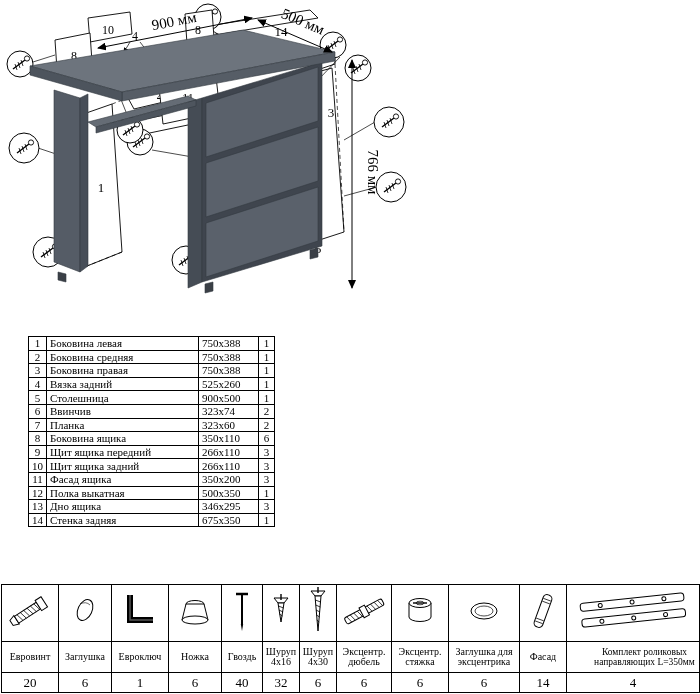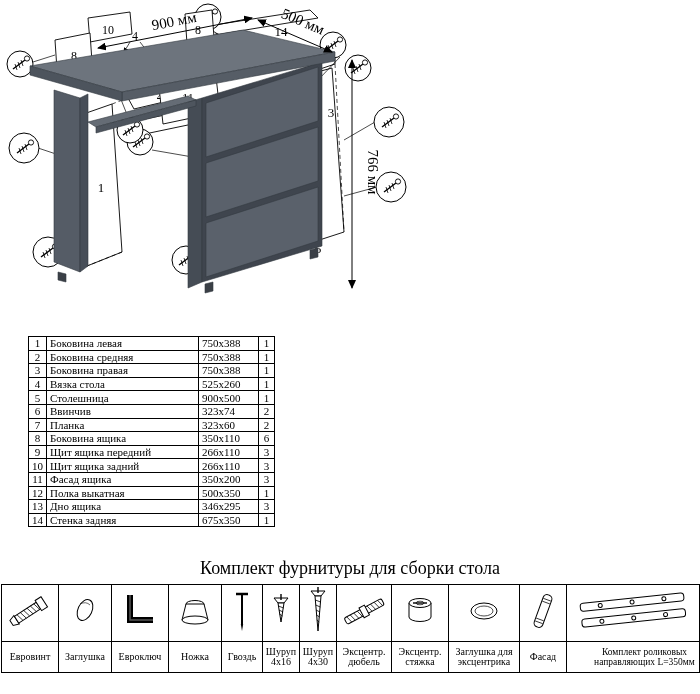--- a/index.html
+++ b/index.html
@@ -205,21 +205,21 @@
           <td class="qty">1</td>
         </tr>
       <tr>
           <td class="num">3</td>
           <td>Боковина правая</td>
           <td class="size">750x388</td>
           <td class="qty">1</td>
         </tr>
       <tr>
           <td class="num">4</td>
-          <td>Вязка стола</td>
+          <td>Вязка задний</td>
           <td class="size">525x260</td>
           <td class="qty">1</td>
         </tr>
       <tr>
           <td class="num">5</td>
           <td>Столешница</td>
           <td class="size">900x500</td>
           <td class="qty">1</td>
         </tr>
       <tr>
@@ -318,21 +318,20 @@
       <line x1="352" y1="60" x2="352" y2="288" marker-start="url(#arrS)" marker-end="url(#arrE)"></line>
     </g>
 
     <g font-size="15" text-anchor="middle">
       <text x="175" y="26" transform="rotate(-11 175 26)">900 мм</text>
       <text x="301" y="26" transform="rotate(23 301 26)">500 мм</text>
       <text x="368" y="172" transform="rotate(90 368 172)">766 мм</text>
     </g>
   </svg>
 
-  <div class="hw-title">Комплект фурнитуры для сборки стола</div>
 
   <table class="hw-table">
     <colgroup>
       <col style="width:57px">
         <col style="width:53px">
         <col style="width:57px">
         <col style="width:53px">
       <col style="width:41px">
         <col style="width:37px">
         <col style="width:37px">
@@ -470,16 +469,30 @@
         <td>Ножка</td>
         <td>Гвоздь</td>
         <td>Шуруп 4х16</td>
         <td>Шуруп 4х30</td>
         <td>Эксцентр. дюбель</td>
         <td>Эксцентр. стяжка</td>
         <td>Заглушка для эксцентрика</td>
         <td>Фасад</td>
         <td class="small">Комплект роликовых направляющих L=350мм</td>
       </tr>
+      <tr class="qtys">
+        <td>20</td>
+        <td>6</td>
+        <td>1</td>
+        <td>6</td>
+        <td>40</td>
+        <td>32</td>
+        <td>6</td>
+        <td>6</td>
+        <td>6</td>
+        <td>6</td>
+        <td>14</td>
+        <td>4</td>
+      </tr>
     </tbody>
   </table>
 
 </div>
 
 </body></html>

